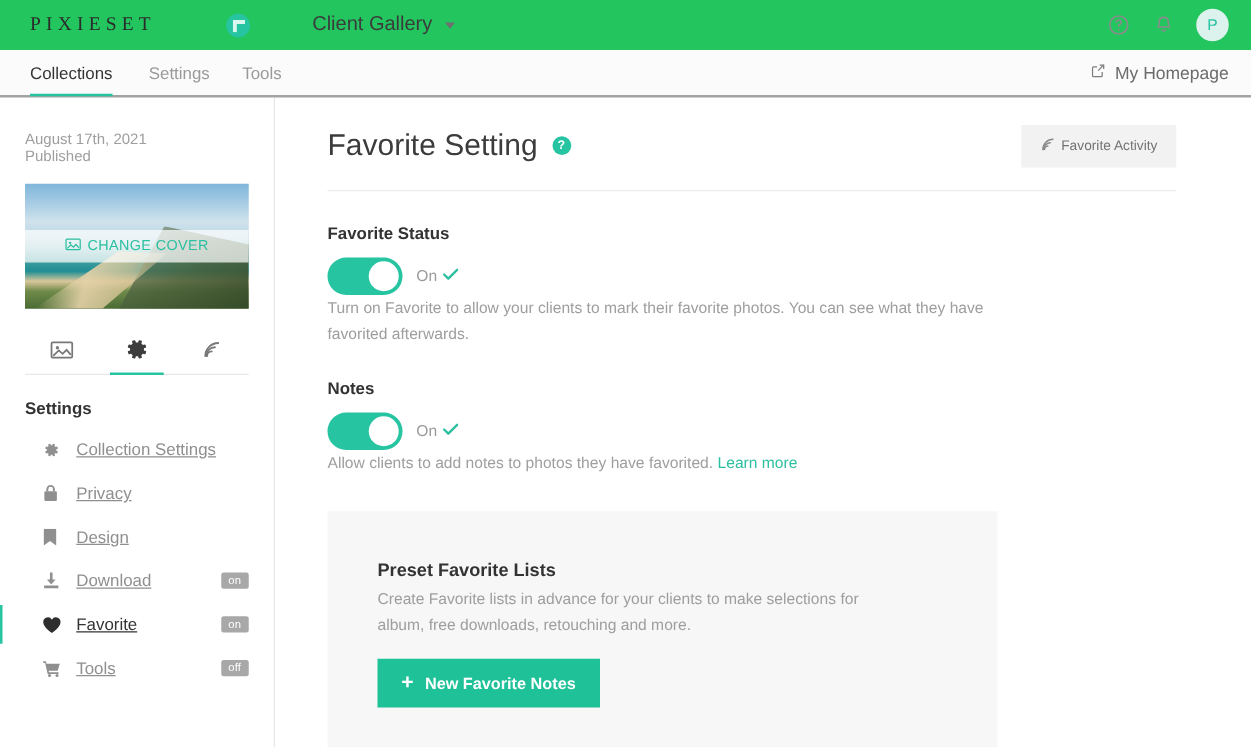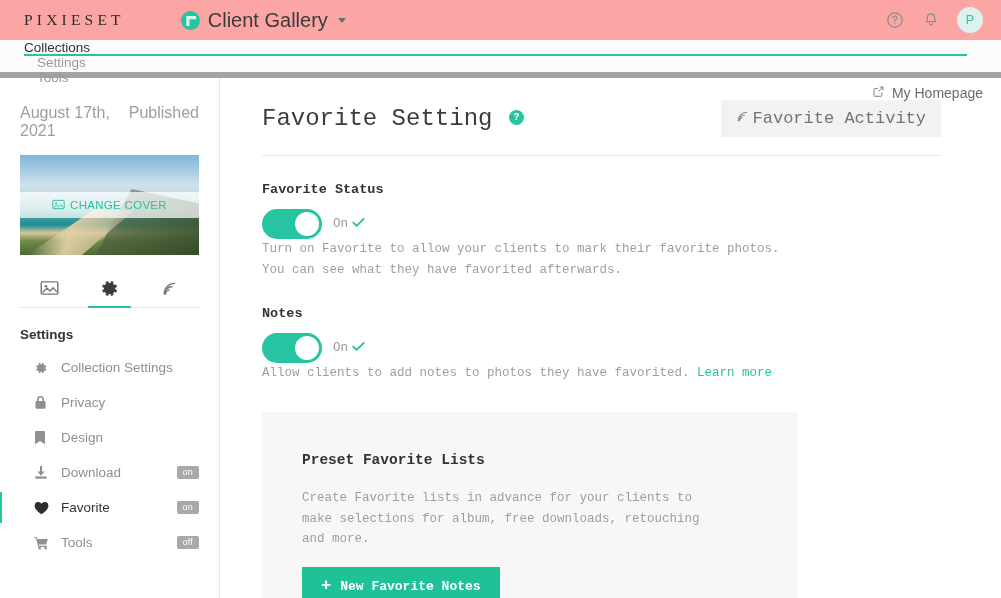--- a/index.html
+++ b/index.html
@@ -7,21 +7,21 @@
     width: 1001px; height: 598px;
     font-family: "Liberation Sans", sans-serif;
     background: #ffffff;
     color: #3d3d3d;
     overflow: hidden;
   }
 
   
   .topbar {
     height: 40px;
-    background: #fca5a5;
+    background: #22c55e;
     display: flex;
     align-items: center;
     padding: 0 18px 0 24px;
     position: relative;
     text-align: center;
   }
   .brand {
     font-family: "Liberation Serif", serif;
     font-size: 15.5px;
     letter-spacing: 4.2px;
@@ -46,23 +46,24 @@
   }
   .product-icon:after {
     content: "";
     position: absolute;
     left: 5.5px; top: 5.5px;
     width: 10px; height: 10px;
     background: #d9f6ef;
     clip-path: polygon(0 0, 100% 0, 100% 32%, 32% 32%, 32% 100%, 0 100%);
   }
   .product-label {
-    font-size: 20px;
+    font-size: 16px;
     color: #3b3b3b;
     font-weight: 400;
+    margin-left: 42px;
   }
   .caret-down {
     width: 0; height: 0;
     border-left: 4.5px solid transparent;
     border-right: 4.5px solid transparent;
     border-top: 5px solid #6f6f6f;
     margin-left: 2px;
   }
   .top-right {
     margin-left: auto;
@@ -82,26 +83,25 @@
     color: #27c4a2;
     font-size: 12.5px;
     display: flex; align-items: center; justify-content: center;
     cursor: pointer;
   }
 
   
   .navbar {
     height: 38px;
     background: #fbfbfb;
-    border-bottom: 6px solid #a3a3a3;
+    border-bottom: 2px solid #a3a3a3;
     display: flex;
     align-items: stretch;
     padding: 0 18px 0 24px;
     position: relative;
-    flex-direction: column;
   }
   .nav-tab {
     display: flex; align-items: center;
     padding: 0 13px;
     font-size: 13.5px;
     color: #9a9a9a;
     cursor: pointer;
     position: relative;
   }
   .nav-tab:first-child { margin-left: 0; padding-left: 0; padding-right: 16px; }
@@ -141,22 +141,23 @@
     color: #333333;
     letter-spacing: 0.2px;
     white-space: nowrap;
     overflow: hidden;
   }
   .pencil-icon { cursor: pointer; display: flex; }
   .coll-meta {
     display: flex;
     justify-content: space-between;
     margin-top: 8px;
-    font-size: 16px;
+    font-size: 12px;
     color: #9e9e9e;
+    flex-direction: column;
   }
   .cover {
     margin-top: 15px;
     width: 179px; height: 100px;
     position: relative;
     overflow: hidden;
     cursor: pointer;
     background:
       linear-gradient(to bottom,
         #7fb6da 0%, #a8cde4 16%,
@@ -242,37 +243,36 @@
     left: -20px; top: 2px; bottom: 2px;
     width: 2px;
     background: #27c4a2;
   }
   .menu-ico {
     width: 18px;
     display: flex; align-items: center; justify-content: flex-start;
     margin-right: 9px;
     flex: none;
   }
-  .menu-label { flex: 1; }
+  .menu-label { flex: 1; text-decoration: underline; }
   .state-badge {
     font-size: 9px;
     color: #ffffff;
     background: #a8a8a8;
     border-radius: 2px;
     padding: 2px 6px 2px 6px;
     line-height: 1;
     letter-spacing: .2px;
   }
 
   
   .main {
     flex: 1;
     padding: 22px 60px 0 42px;
     overflow: hidden;
-    font-family: Liberation Mono, monospace;
   }
   .main-head {
     display: flex;
     align-items: center;
     padding-bottom: 18px;
     border-bottom: 1px solid #ececec;
   }
   .page-title {
     font-size: 24px;
     color: #3c3c3c;
@@ -287,21 +287,21 @@
     font-weight: bold;
     display: inline-flex; align-items: center; justify-content: center;
     margin-left: 7px;
     position: relative; top: -5px;
     cursor: pointer;
   }
   .activity-btn {
     margin-left: auto;
     background: #f2f2f2;
     color: #737373;
-    font-size: 17px;
+    font-size: 11px;
     padding: 9px 15px;
     display: flex; align-items: center; gap: 4px;
     cursor: pointer;
     border: none;
     font-family: inherit;
   }
 
   .setting-block { margin-top: 26px; }
   .setting-label {
     font-size: 13.5px;
@@ -345,21 +345,21 @@
     width: 536px;
     background: #f7f7f7;
     padding: 40px 40px 46px 40px;
   }
   .preset-title {
     font-size: 14.5px;
     font-weight: bold;
     color: #333333;
   }
   .preset-desc {
-    margin-top: 20px;
+    margin-top: 4px;
     font-size: 12.5px;
     color: #9e9e9e;
     line-height: 1.65;
     max-width: 420px;
   }
   .new-list-btn {
     margin-top: 17px;
     background: #1ec198;
     color: #ffffff;
     font-size: 13px;

